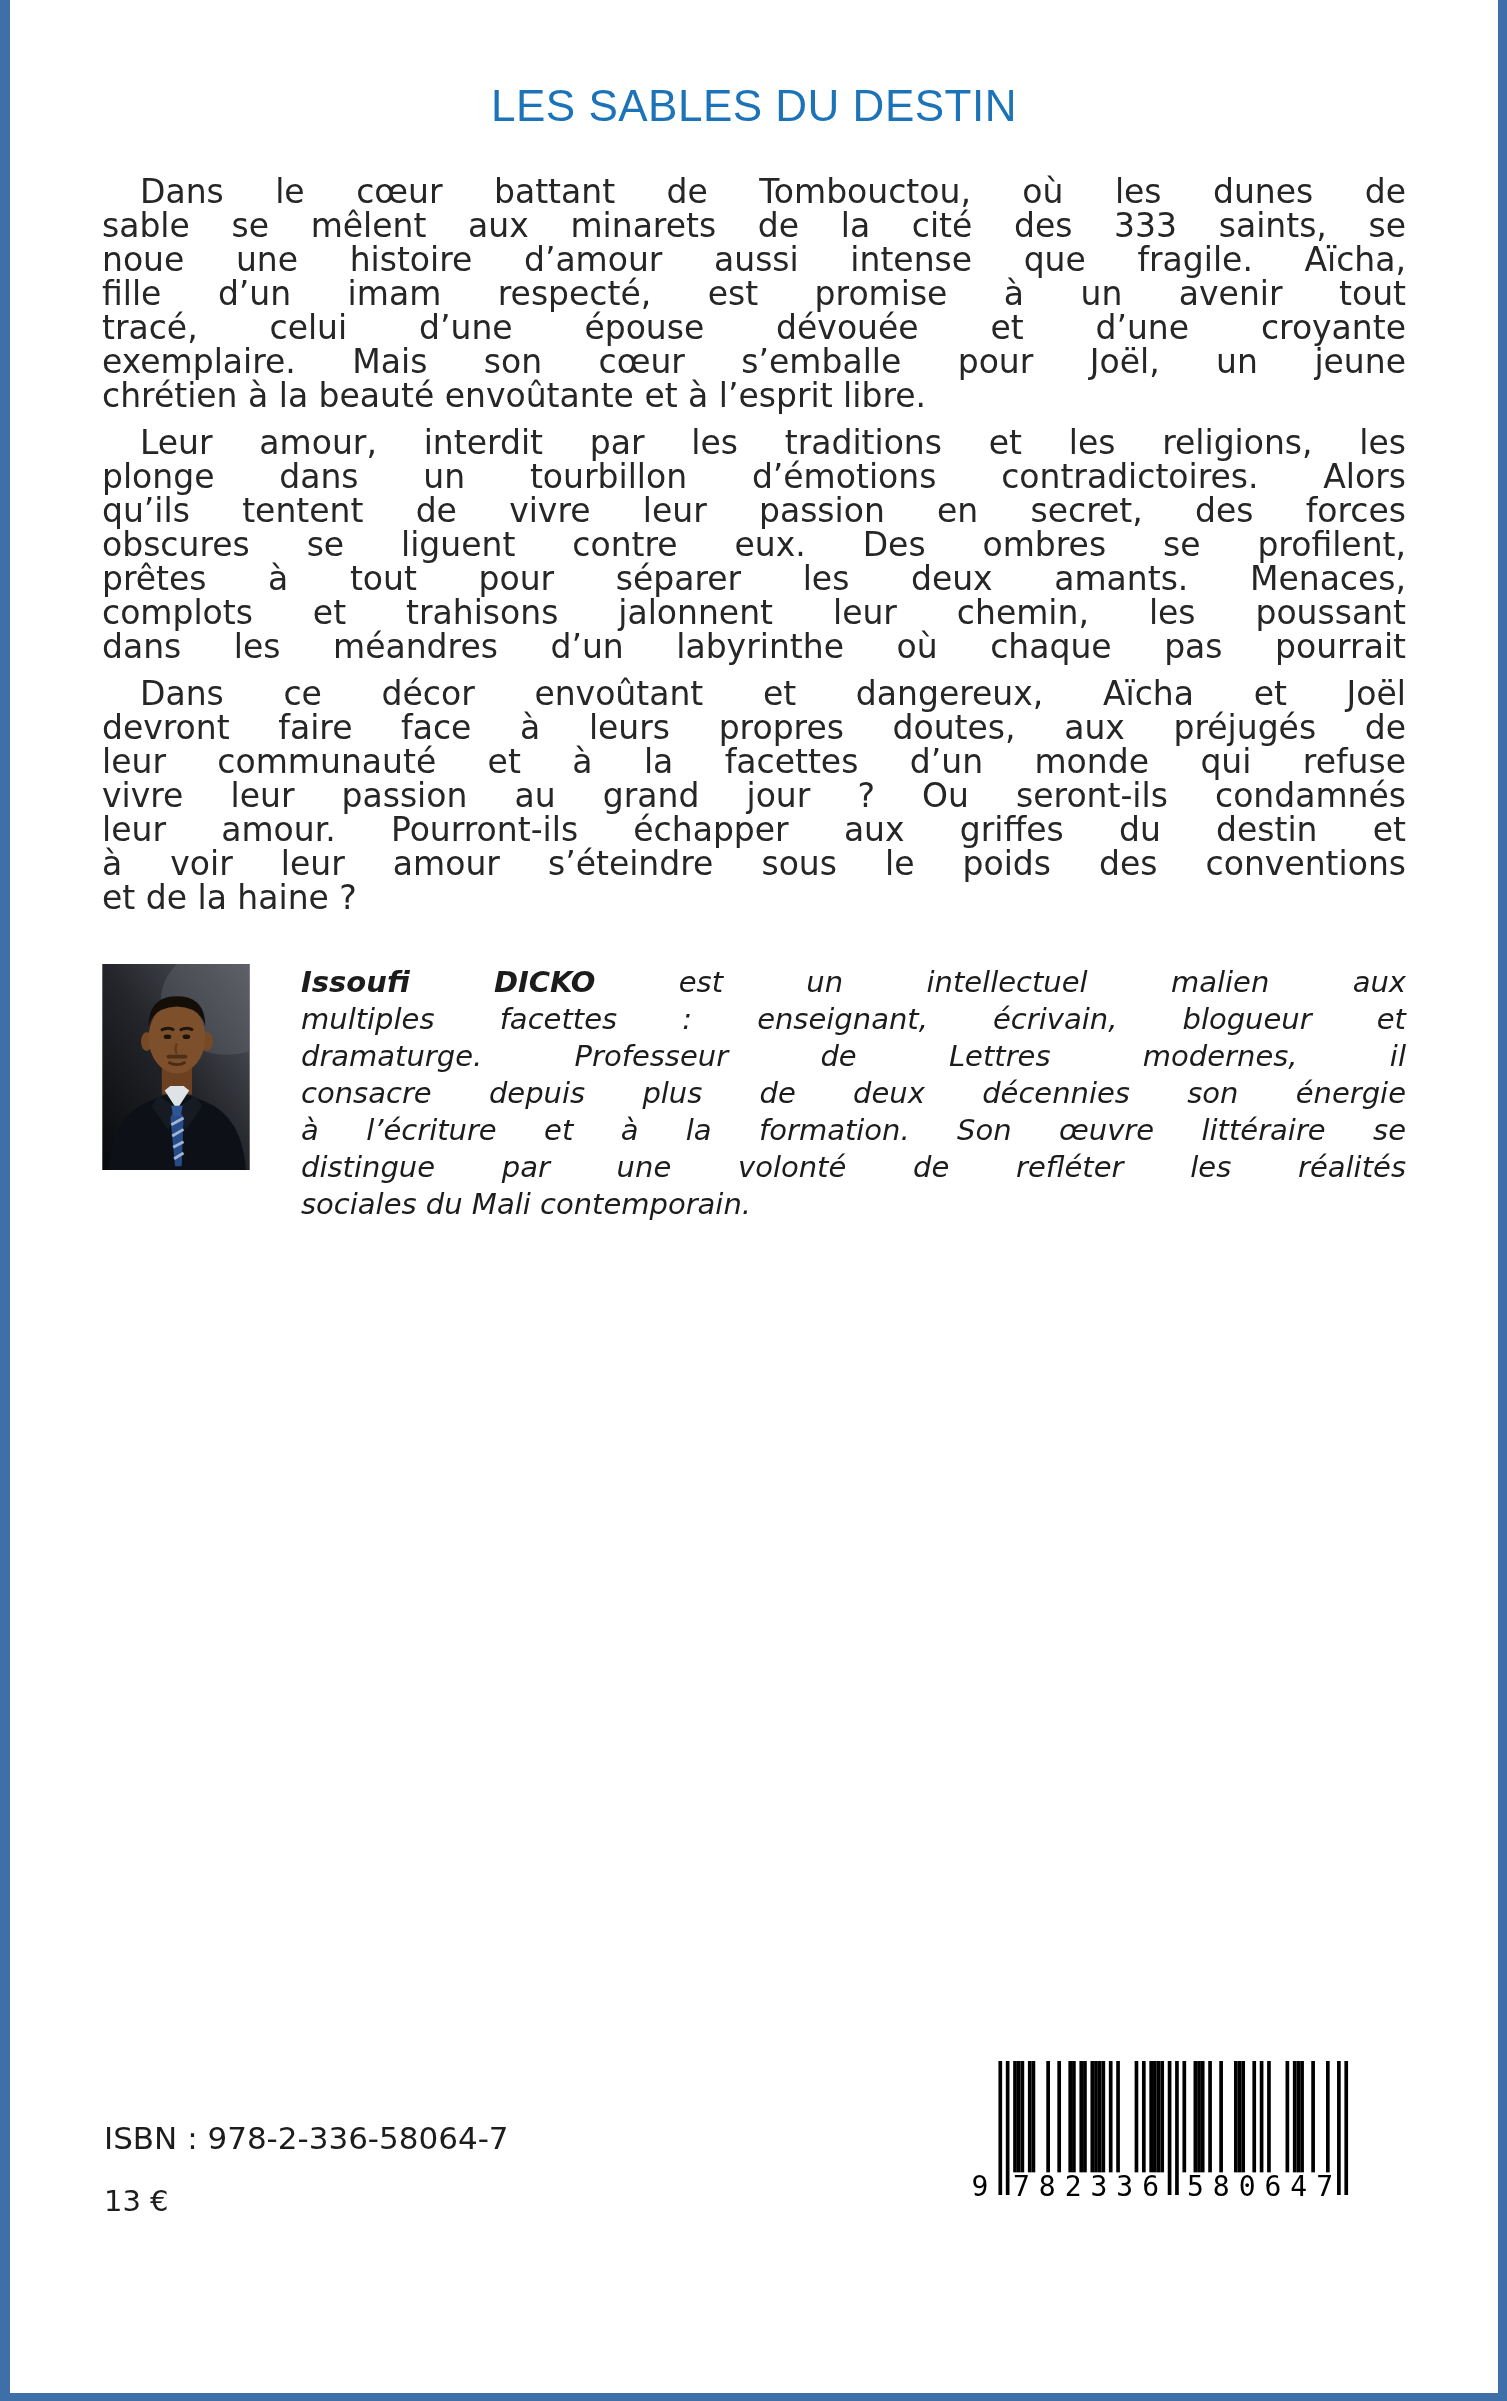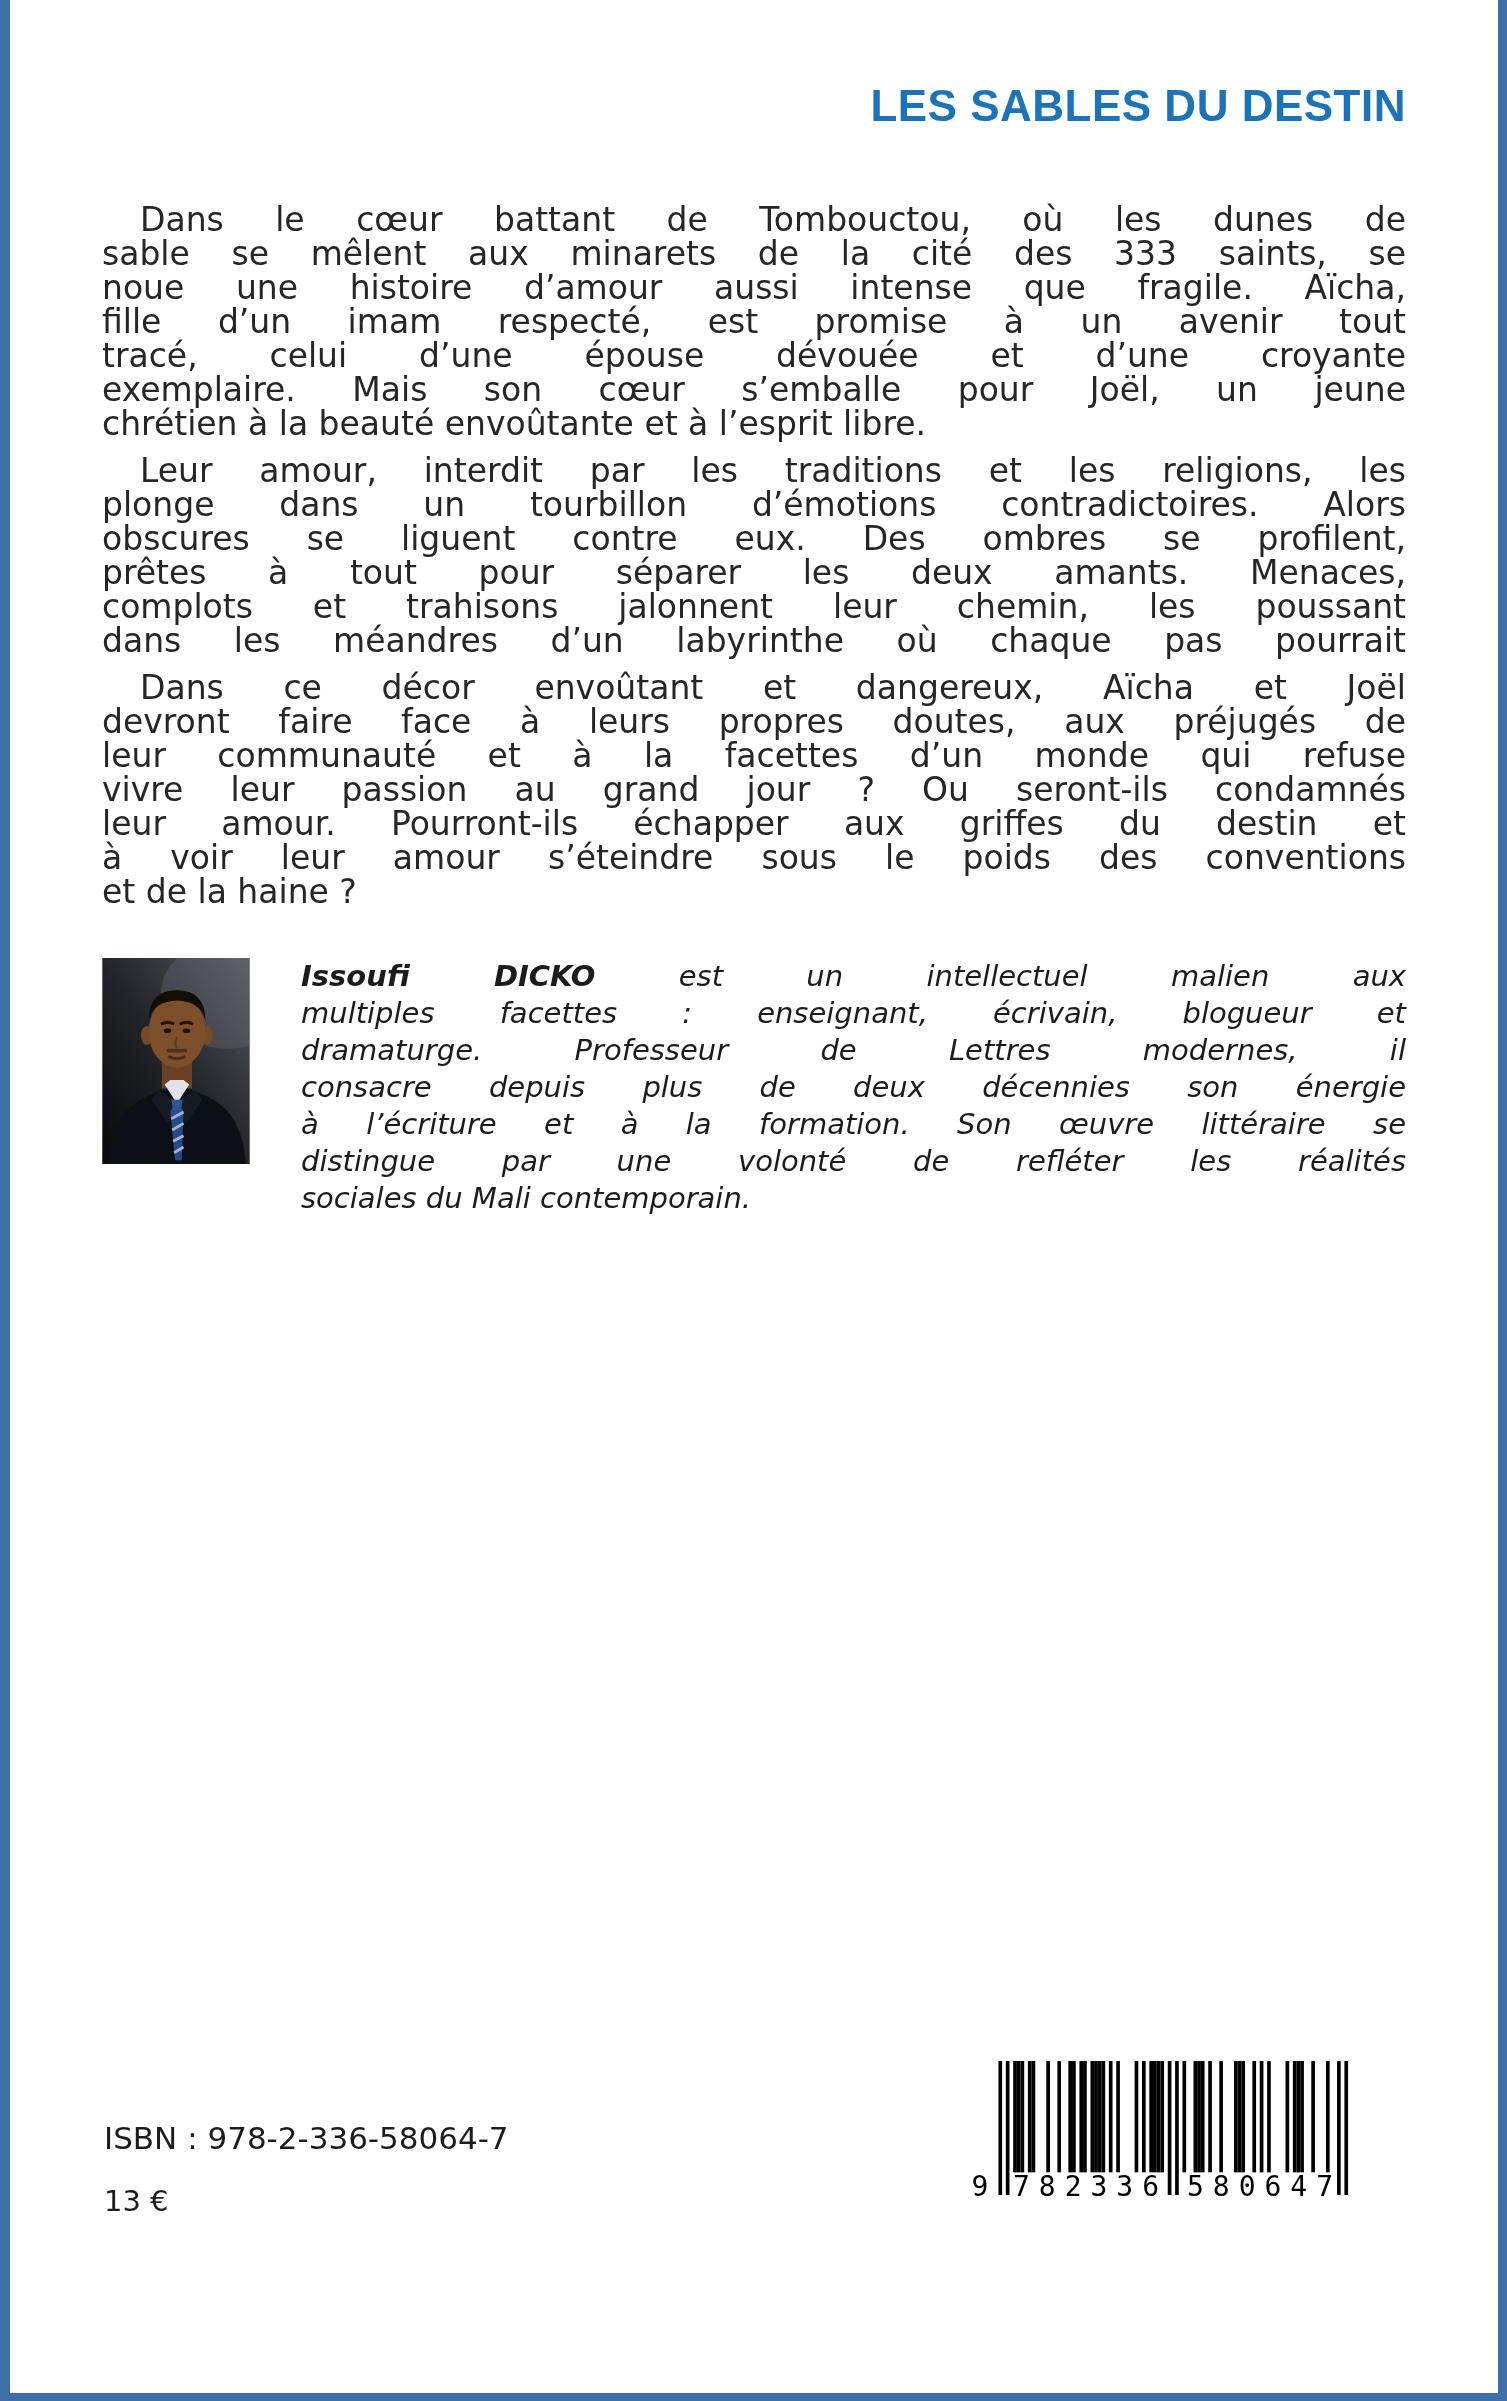--- a/index.html
+++ b/index.html
@@ -14,24 +14,24 @@
     color: #262626;
   }
   .edge-bar { position: absolute; background: #3f6fa9; }
   .edge-bar.left   { left: 0;  top: 0; width: 10.4px; height: 100%; }
   .edge-bar.right  { right: 0; top: 0; width: 10.4px; height: 100%; }
   .edge-bar.bottom { left: 0; bottom: 0; width: 100%; height: 9.5px; }
 
   .content { position: absolute; left: 102px; right: 102px; top: 0; }
 
   .title {
-    margin: 81px 0 72px;
-    text-align: right;
+    margin: 81px 0 44px;
+    text-align: center;
     font-size: 44px;
-    font-weight: 700;
+    font-weight: 400;
     letter-spacing: 0.5px;
     color: #1c73b8;
     font-family: "Liberation Sans", "DejaVu Sans", sans-serif;
   }
 
   .paragraph { margin: 0 0 13.2px; }
   .pline {
     font-size: 33px;
     line-height: 34px;
     color: #262626;
@@ -89,20 +89,21 @@
           <div class="pline">sable se mêlent aux minarets de la cité des 333 saints, se</div>
           <div class="pline">noue une histoire d’amour aussi intense que fragile. Aïcha,</div>
           <div class="pline">fille d’un imam respecté, est promise à un avenir tout</div>
           <div class="pline">tracé, celui d’une épouse dévouée et d’une croyante</div>
           <div class="pline">exemplaire. Mais son cœur s’emballe pour Joël, un jeune</div>
           <div class="pline last">chrétien à la beauté envoûtante et à l’esprit libre.</div>
         </div>
         <div class="paragraph">
           <div class="pline first">Leur amour, interdit par les traditions et les religions, les</div>
           <div class="pline">plonge dans un tourbillon d’émotions contradictoires. Alors</div>
+          <div class="pline">qu’ils tentent de vivre leur passion en secret, des forces</div>
           <div class="pline">obscures se liguent contre eux. Des ombres se profilent,</div>
           <div class="pline">prêtes à tout pour séparer les deux amants. Menaces,</div>
           <div class="pline">complots et trahisons jalonnent leur chemin, les poussant</div>
           <div class="pline">dans les méandres d’un labyrinthe où chaque pas pourrait</div>
         </div>
         <div class="paragraph">
           <div class="pline first">Dans ce décor envoûtant et dangereux, Aïcha et Joël</div>
           <div class="pline">devront faire face à leurs propres doutes, aux préjugés de</div>
           <div class="pline">leur communauté et à la facettes d’un monde qui refuse</div>
           <div class="pline">vivre leur passion au grand jour ? Ou seront-ils condamnés</div>

